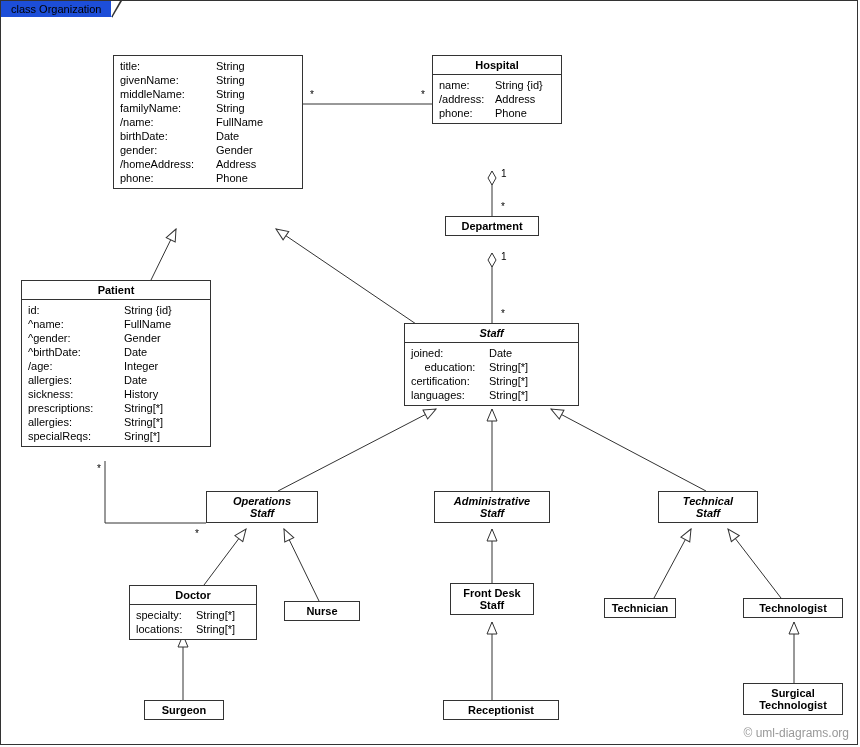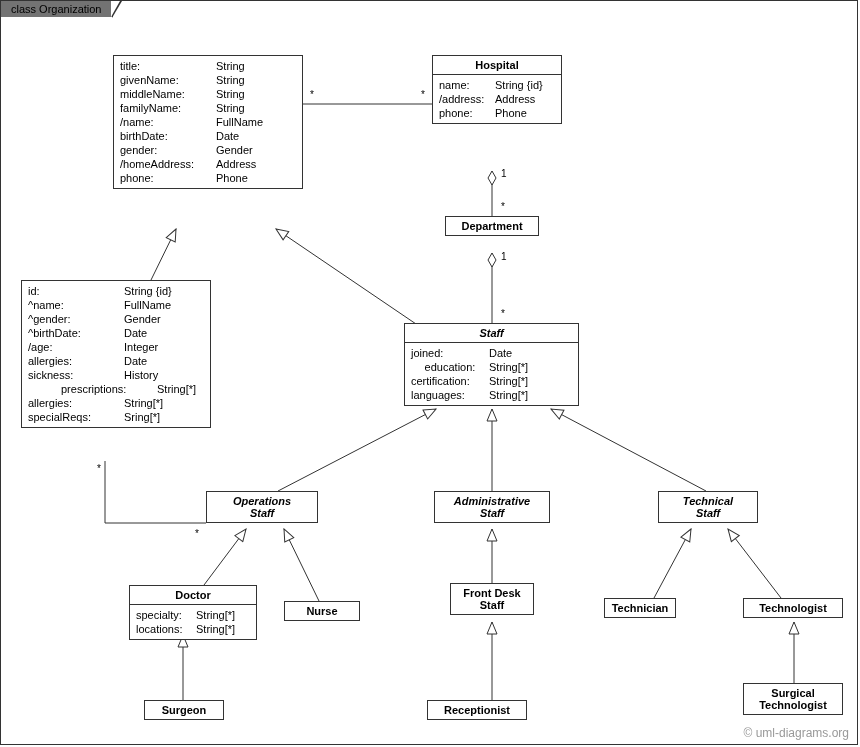--- a/index.html
+++ b/index.html
@@ -14,21 +14,21 @@
     height: 745px;
     border: 1px solid #333;
     box-sizing: border-box;
   }
   .tab {
     position: absolute;
     top: -1px;
     left: -1px;
     border: 1px solid #333;
     border-bottom: none;
-    background: #737373;
+    background: #1d4ed8;
     padding: 2px 10px;
     font-size: 11px;
     z-index: 2;
   }
   .tab::after {
     content: '';
     position: absolute;
     top: 0;
     right: -10px;
     width: 0;
@@ -224,20 +224,21 @@
           <span class="attr-type">Phone</span>
         </div>
       </div>
   </div>
 
   <div class="class-box" style="left:444px;top:215px;width:94px">
     <div class="class-header no-italic" style="border-bottom:none">Department</div>
   </div>
 
   <div class="class-box" style="left:20px;top:279px;width:190px">
+    <div class="class-header no-italic">Patient</div>
     <div class="class-body" id="body-patient">
         <div class="attr-row">
           <span class="attr-name" style="min-width: 96px;">id:</span>
           <span class="attr-type">String {id}</span>
         </div>
         <div class="attr-row">
           <span class="attr-name" style="min-width: 96px;">^name:</span>
           <span class="attr-type">FullName</span>
         </div>
         <div class="attr-row">
@@ -254,21 +255,21 @@
         </div>
         <div class="attr-row">
           <span class="attr-name" style="min-width: 96px;">allergies:</span>
           <span class="attr-type">Date</span>
         </div>
         <div class="attr-row">
           <span class="attr-name" style="min-width: 96px;">sickness:</span>
           <span class="attr-type">History</span>
         </div>
         <div class="attr-row">
-          <span class="attr-name" style="min-width: 96px; margin-left: 33px;">prescriptions:</span>
+          <span class="attr-name" style="min-width: 96px;">prescriptions:</span>
           <span class="attr-type">String[*]</span>
         </div>
         <div class="attr-row">
           <span class="attr-name" style="min-width: 96px;">allergies:</span>
           <span class="attr-type">String[*]</span>
         </div>
         <div class="attr-row">
           <span class="attr-name" style="min-width: 96px;">specialReqs:</span>
           <span class="attr-type">Sring[*]</span>
         </div>
@@ -344,21 +345,21 @@
   </div>
 
   <div class="class-box" style="left:742px;top:597px;width:100px">
     <div class="class-header no-italic" style="border-bottom:none">Technologist</div>
   </div>
 
   <div class="class-box" style="left:143px;top:699px;width:80px">
     <div class="class-header no-italic" style="border-bottom:none">Surgeon</div>
   </div>
 
-  <div class="class-box" style="left:426px;top:699px;width:100px">
+  <div class="class-box" style="left:442px;top:699px;width:116px">
     <div class="class-header no-italic" style="border-bottom:none">Receptionist</div>
   </div>
 
   <div class="class-box" style="left:742px;top:682px;width:100px">
     <div class="class-header no-italic" style="border-bottom:none">
       <span>Surgical</span><br><span>Technologist</span>
     </div>
   </div>
 
   <div class="watermark">© uml-diagrams.org</div>

